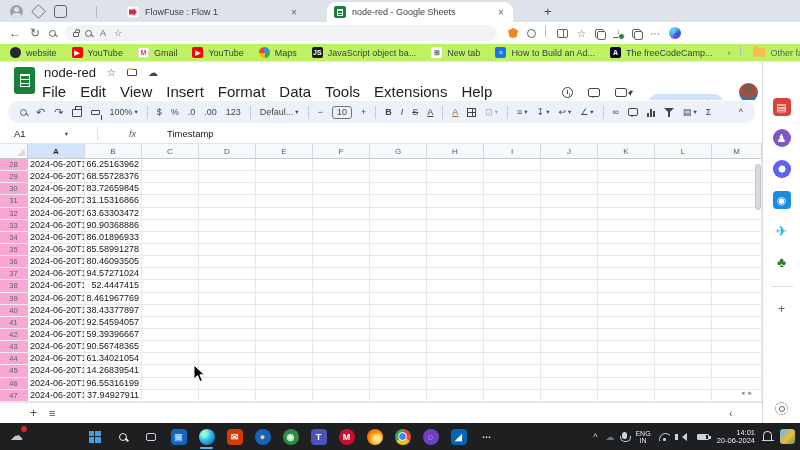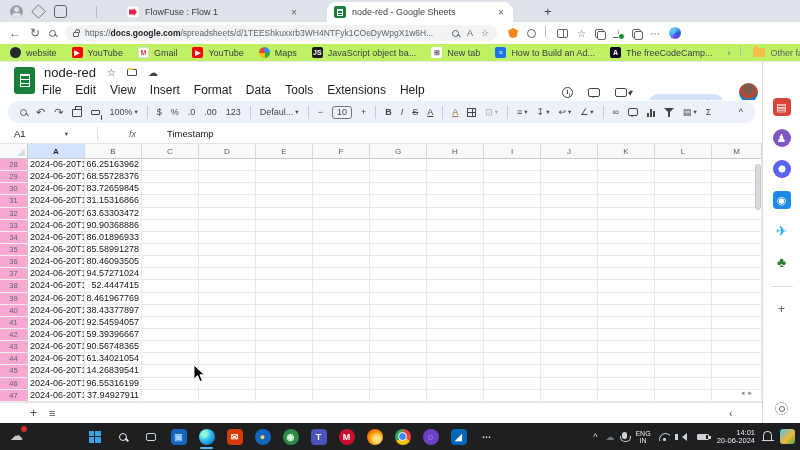--- a/index.html
+++ b/index.html
@@ -63,21 +63,21 @@
   .i-folder{width:12px;height:9px;background:#f6c14b;border-radius:1px;position:relative;}
   .i-folder::before{content:'';position:absolute;left:0;top:-2px;width:5px;height:2px;background:#f6c14b;border-radius:1px 1px 0 0;}
 
   
   .gshead{top:62px;height:38px;background:#fff;}
   .gslogo{position:absolute;left:14px;top:5px;width:21px;height:27px;background:#188038;border-radius:3px;display:flex;align-items:center;justify-content:center;}
   .gslogo i{width:10px;height:13px;border:1.4px solid #fff;background:
      repeating-linear-gradient(#fff 0 1.2px,transparent 1.2px 4px);display:block;}
   .gstitle{position:absolute;left:44px;top:3px;font-size:13px;color:#202124;display:flex;align-items:center;gap:11px;}
   .doc-ic{font-size:10px;color:#444746;}
-  .menurow{position:absolute;left:42px;top:21px;display:flex;gap:14px;font-size:12px;color:#202124;}
+  .menurow{position:absolute;left:42px;top:21px;display:flex;gap:14px;font-size:15px;color:#202124;}
   .menurow span{cursor:default;}
   .gsactions{position:absolute;right:42px;top:7px;display:flex;align-items:center;gap:15px;color:#444746;}
   .i-clock{width:11px;height:11px;border:1.4px solid #444746;border-radius:50%;position:relative;}
   .i-clock::after{content:'';position:absolute;left:4px;top:2px;width:1.4px;height:4px;background:#444746;box-shadow:2px 3px 0 -0.2px #444746;}
   .i-chat{width:12px;height:9px;border:1.4px solid #444746;border-radius:2px;position:relative;}
   .i-chat::after{content:'';position:absolute;left:2px;bottom:-4px;border:2.5px solid transparent;border-top-color:#444746;}
   .i-cam{width:12px;height:9px;border:1.4px solid #444746;border-radius:2px;position:relative;}
   .i-cam::after{content:'';position:absolute;right:-5px;top:1px;border:3px solid transparent;border-right-color:#444746;}
   .sharebtn{height:21px;background:#d3e3fd;border-radius:11px;display:flex;align-items:center;gap:6px;
             padding:0 6px 1px 10px;font-size:10px;font-weight:bold;color:#041e49;margin-top:25px;}
@@ -227,21 +227,20 @@
     </div>
     <span class="newtab">+</span>
   </div>
 
   <div class="band addrbar">
     <span class="nav">←</span>
     <span class="nav">↻</span>
     <span class="i-mag"></span>
     <div class="urlpill">
       <span class="i-lock"></span>
-      <span class="urltext"><span>https://</span><b>docs.google.com</b><span>/spreadsheets/d/1TEEShkuxxrb3WH4NTFyk1COeDyWpgX1w6H...</span></span>
       <span class="pill-ic">
         <span class="i-mag"></span>
         <span>A</span>
         <span>☆</span>
       </span>
     </div>
     <div class="ext">
       <span class="i-fox"></span>
       <span class="i-ring"></span>
       <span class="tsep" style="align-self:center;height:11px"></span>

